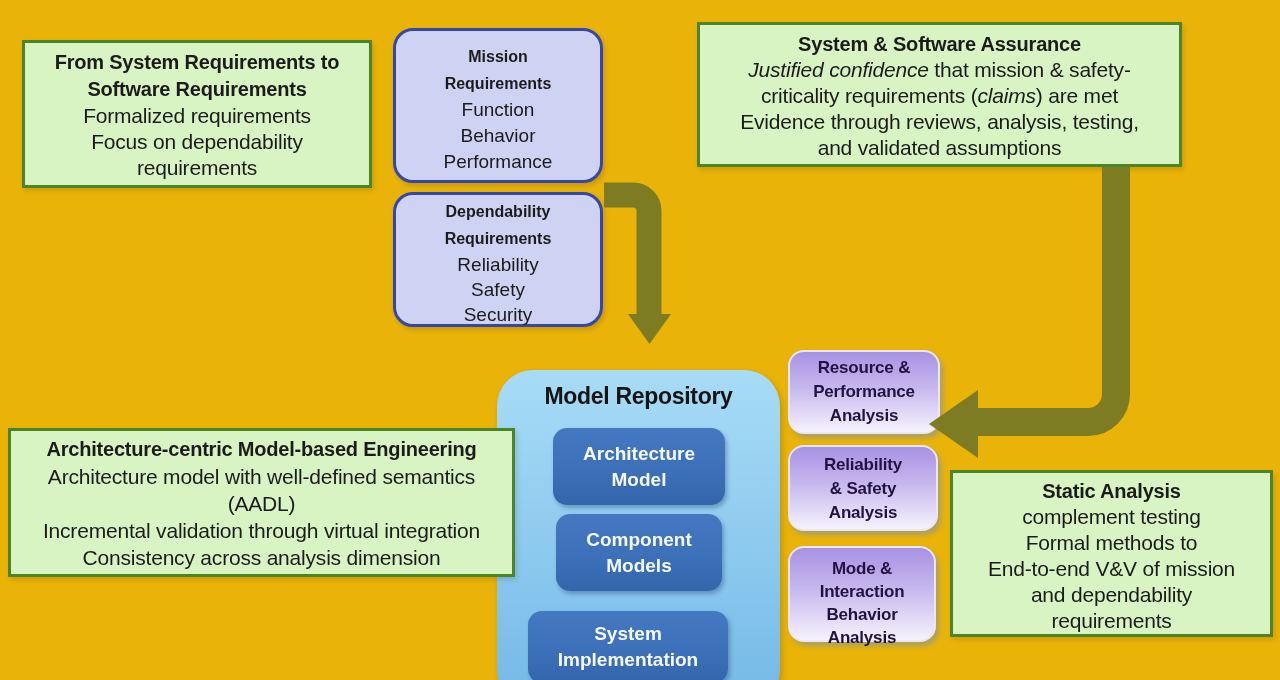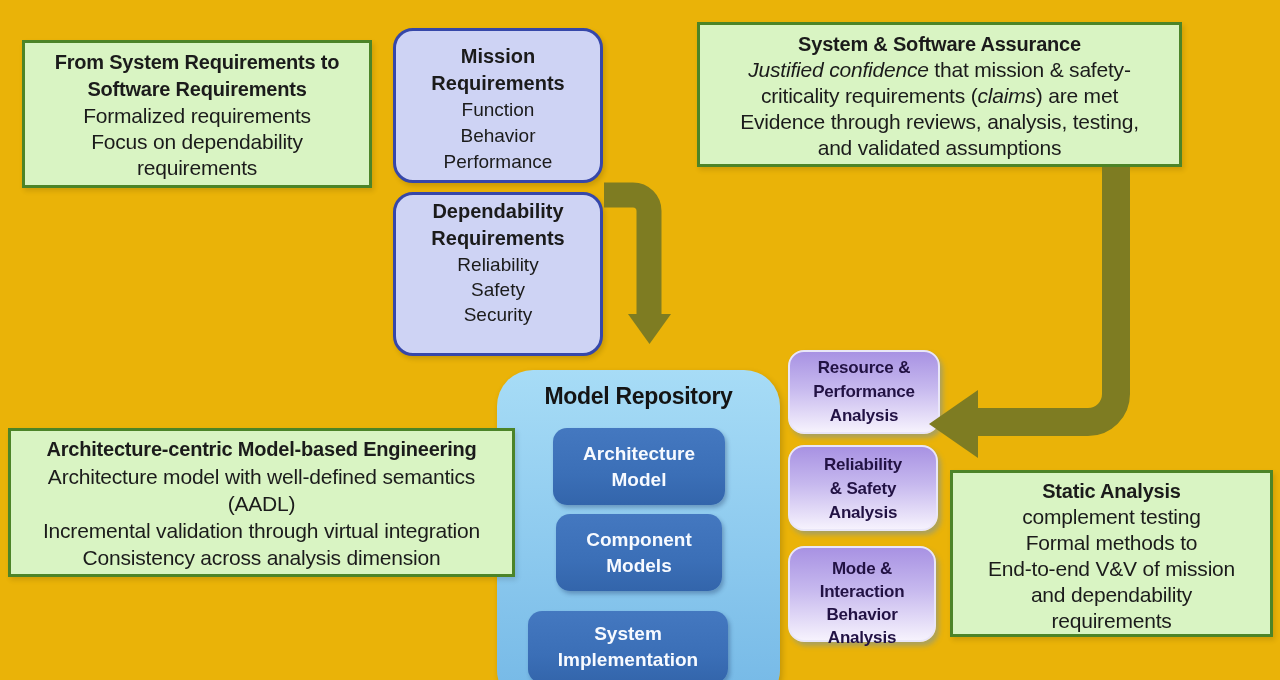--- a/index.html
+++ b/index.html
@@ -13,21 +13,21 @@
     background:#d9f4c3;border:3px solid #4c8428;z-index:2;
     box-shadow:2px 3px 5px rgba(0,0,0,0.12);
   }
   .green .title{font-weight:bold;font-size:20px;line-height:27px;letter-spacing:-0.2px;}
   .green .line{font-size:21px;line-height:26px;letter-spacing:-0.2px;}
   
   .blue-req{
     background:#ced3f4;border:3px solid #3647a9;border-radius:20px;z-index:2;
     box-shadow:2px 3px 5px rgba(0,0,0,0.15);
   }
-  .blue-req .title{font-weight:bold;font-size:20px;line-height:27px;}
+  .blue-req .title{font-weight:bold;font-size:16px;line-height:27px;}
   .blue-req .line{font-size:19px;line-height:26px;}
   
   .repo{
     background:linear-gradient(180deg,#a7dcf6 0%,#8cc9ee 55%,#74b8e6 100%);
     border-radius:36px;z-index:1;box-shadow:2px 3px 6px rgba(0,0,0,0.18);margin-top:28px;
   }
   .repo-title{position:absolute;left:0;right:0;top:13px;text-align:center;
     font-weight:bold;font-size:23px;color:#141414;letter-spacing:-0.3px;}
   .model{
     position:absolute;box-sizing:border-box;text-align:center;border-radius:14px;
@@ -60,21 +60,21 @@
   </div>
 
   <div class="box blue-req" style="left:393px;top:28px;width:210px;height:155px;padding-top:12px;">
     <div class="title">Mission</div>
     <div class="title">Requirements</div>
     <div class="line">Function</div>
     <div class="line">Behavior</div>
     <div class="line">Performance</div>
   </div>
 
-  <div class="box blue-req" style="left:393px;top:192px;width:210px;height:164px;padding-top:3px;">
+  <div class="box blue-req" style="left:393px;top:192px;width:210px;height:135px;padding-top:3px;">
     <div class="title">Dependability</div>
     <div class="title">Requirements</div>
     <div class="line" style="line-height:25px;">Reliability</div>
     <div class="line" style="line-height:25px;">Safety</div>
     <div class="line" style="line-height:25px;">Security</div>
   </div>
 
   <div class="box green" style="left:697px;top:22px;width:485px;height:145px;padding-top:6px;">
     <div class="title" style="line-height:26px;">System &amp; Software Assurance</div>
     <div class="line"><span class="it">Justified confidence</span><span> that mission &amp; safety-</span></div>

